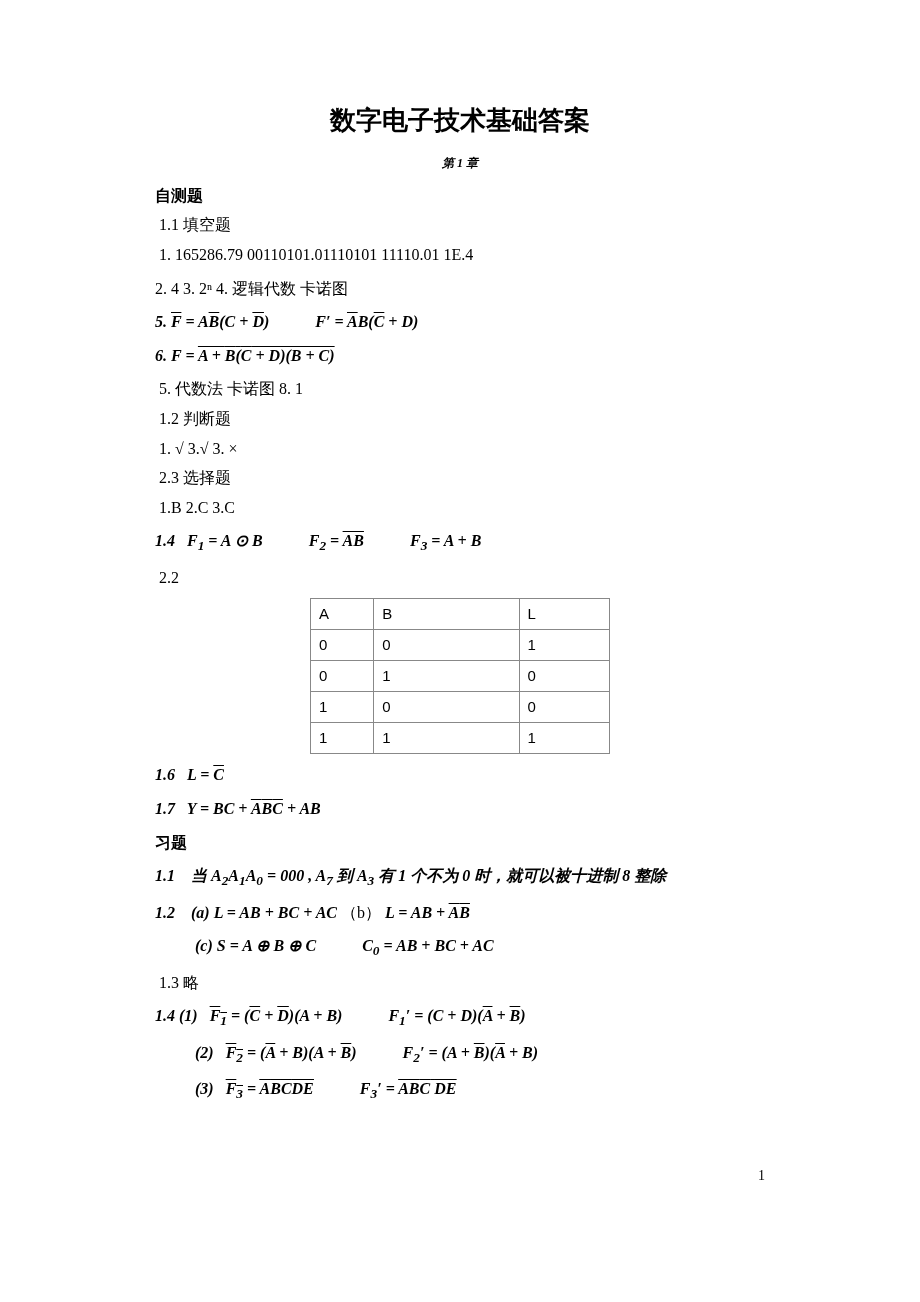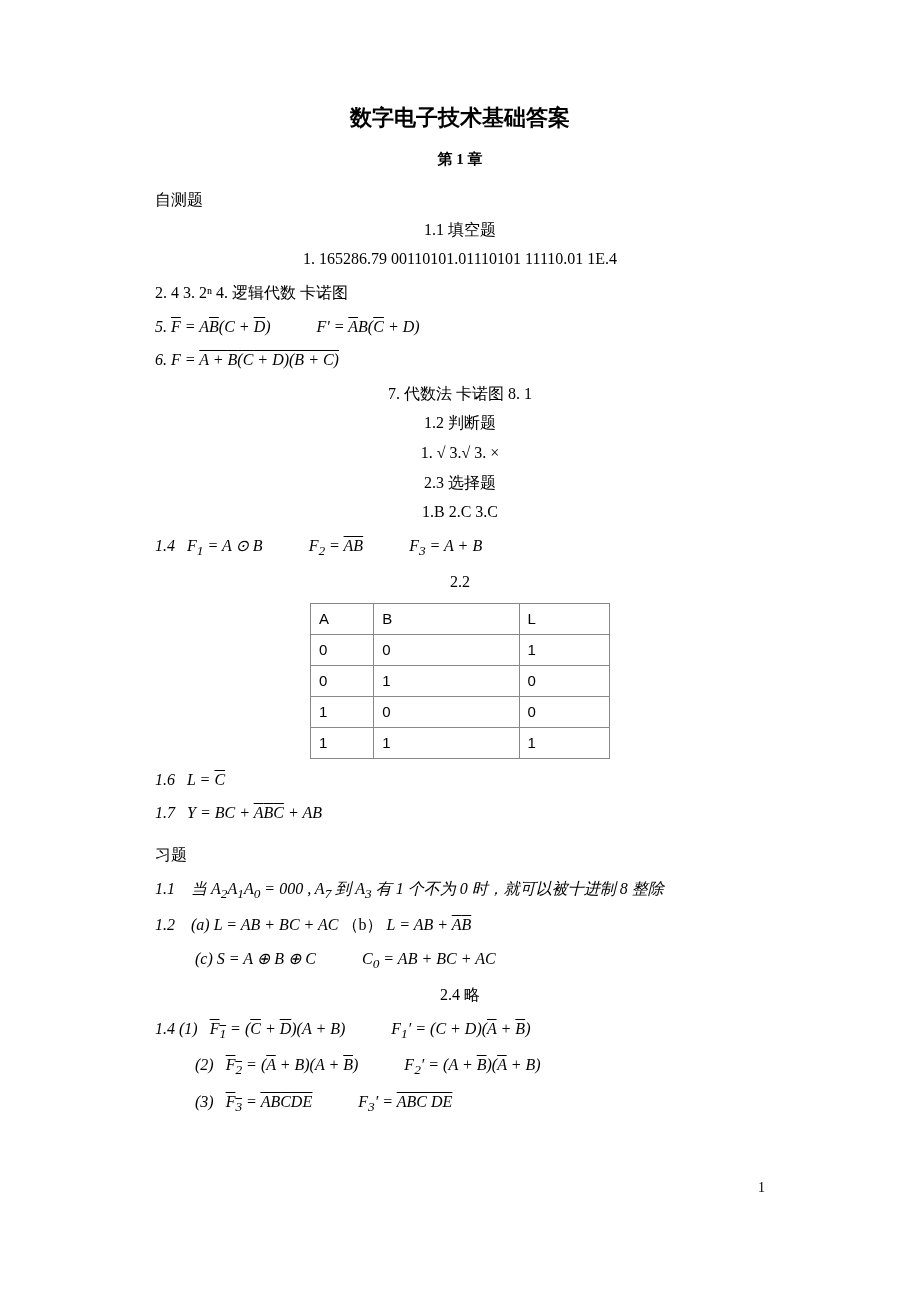--- a/index.html
+++ b/index.html
@@ -7,38 +7,38 @@
       font-size: 16px;
       margin: 0;
       padding: 100px 155px 60px 155px;
       width: 610px;
       line-height: 1.6;
       color: #000;
       background: #fff;
     }
     .title {
       text-align: center;
-      font-size: 22px;
+      font-size: 26px;
       font-weight: bold;
       margin-bottom: 12px;
     }
     .chapter {
       text-align: center;
-      font-size: 15px;
+      font-size: 12px;
       font-weight: bold;
       margin-bottom: 10px;
+      font-style: italic;
     }
     .section-head {
-      font-weight: normal;
-      margin-top: 16px;
+      font-weight: bold;
+      margin-top: 2px;
       margin-bottom: 2px;
     }
     .line {
-      margin: 4px 16px;
-      text-align: center;
+      margin: 4px 4px;
     }
     .spaced {
       margin: 8px 0;
     }
     .over {
       text-decoration: overline;
       text-decoration-skip-ink: none;
     }
     table.truth {
       border-collapse: collapse;
@@ -53,21 +53,21 @@
     }
     table.truth td:first-child { width: 50px; }
     table.truth td:nth-child(2) { width: 140px; }
     table.truth td:nth-child(3) { width: 80px; }
     .page-num {
       position: relative;
       text-align: right;
       margin-top: 60px;
       font-size: 14px;
     }
-    .math { font-style: italic; font-family: "Times New Roman", serif; }
+    .math { font-style: italic; font-family: "Times New Roman", serif; font-weight: bold; }
     .indent { padding-left: 40px; }
     .gap2 { display:inline-block; width: 38px; }
   </style>
 </head>
 <body>
 
 <div class="title">数字电子技术基础答案</div>
 <div class="chapter">第 1 章</div>
 
 <div class="section-head">自测题</div>
@@ -79,21 +79,21 @@
 <div class="spaced">
   <span class="math">5. <span class="over">F</span> = A<span class="over">B</span>(C + <span class="over">D</span>)</span>
   <span class="gap2"></span>
   <span class="math">F′ = <span class="over">A</span>B(<span class="over">C</span> + D)</span>
 </div>
 
 <div class="spaced">
   <span class="math">6. F = <span class="over">A + <span class="over">B</span>(<span class="over">C</span> + D)(B + C)</span></span>
 </div>
 
-<div class="line">7.  代数法  卡诺图      8. 1</div>
+<div class="line">5.  代数法  卡诺图      8. 1</div>
 
 <div class="line">1.2 判断题</div>
 <div class="line">1. √      3.√      3. ×</div>
 
 <div class="line">2.3 选择题</div>
 <div class="line">1.B    2.C    3.C</div>
 
 <div class="spaced">
   <span class="math">1.4&nbsp;&nbsp; F<sub>1</sub> = A ⊙ B</span>
   <span class="gap2"></span>
@@ -153,21 +153,21 @@
   <span>（b）</span>
   <span class="math">L = AB + <span class="over">A</span><span class="over">B</span></span>
 </div>
 
 <div class="spaced indent">
   <span class="math">(c) S = A ⊕ B ⊕ C</span>
   <span class="gap2"></span>
   <span class="math">C<sub>0</sub> = AB + BC + AC</span>
 </div>
 
-<div class="line">2.4 略</div>
+<div class="line">1.3 略</div>
 
 <div class="spaced">
   <span class="math">1.4 (1)&nbsp;&nbsp; <span class="over">F<sub>1</sub></span> = (<span class="over">C</span> + <span class="over">D</span>)(A + B)</span>
   <span class="gap2"></span>
   <span class="math">F<sub>1</sub>′ = (C + D)(<span class="over">A</span> + <span class="over">B</span>)</span>
 </div>
 
 <div class="spaced indent">
   <span class="math">(2)&nbsp;&nbsp; <span class="over">F<sub>2</sub></span> = (<span class="over">A</span> + B)(A + <span class="over">B</span>)</span>
   <span class="gap2"></span>

